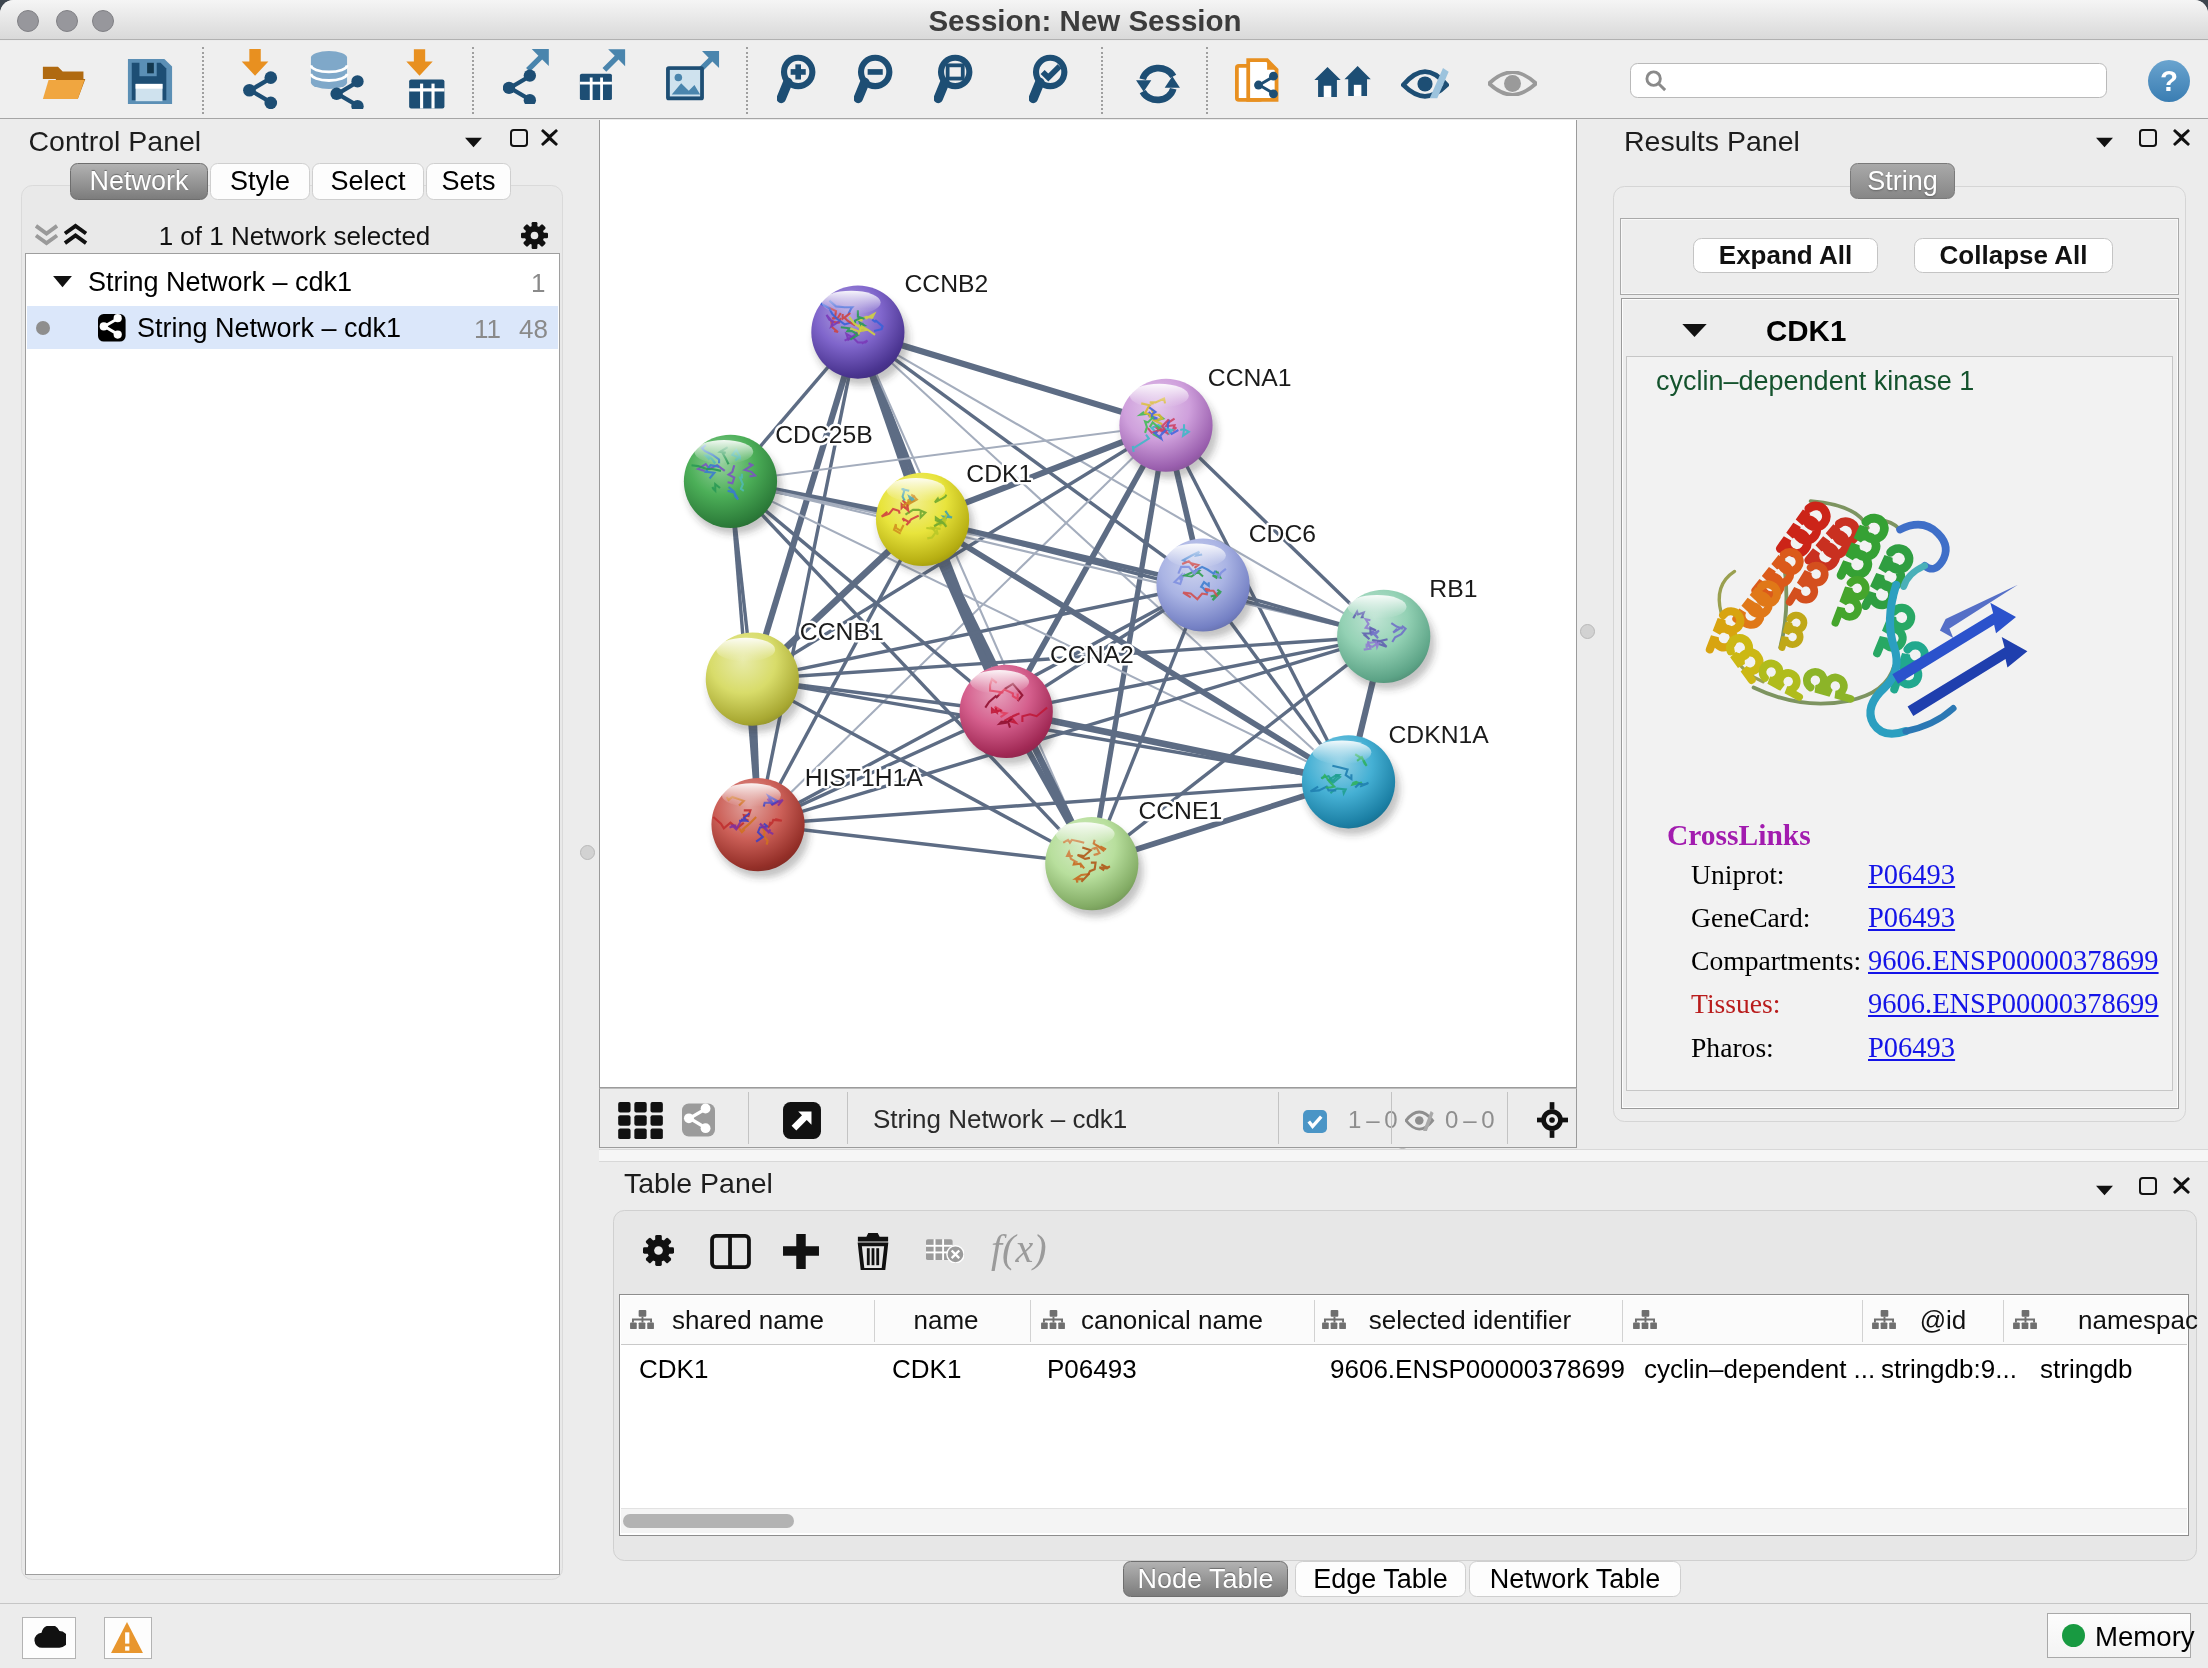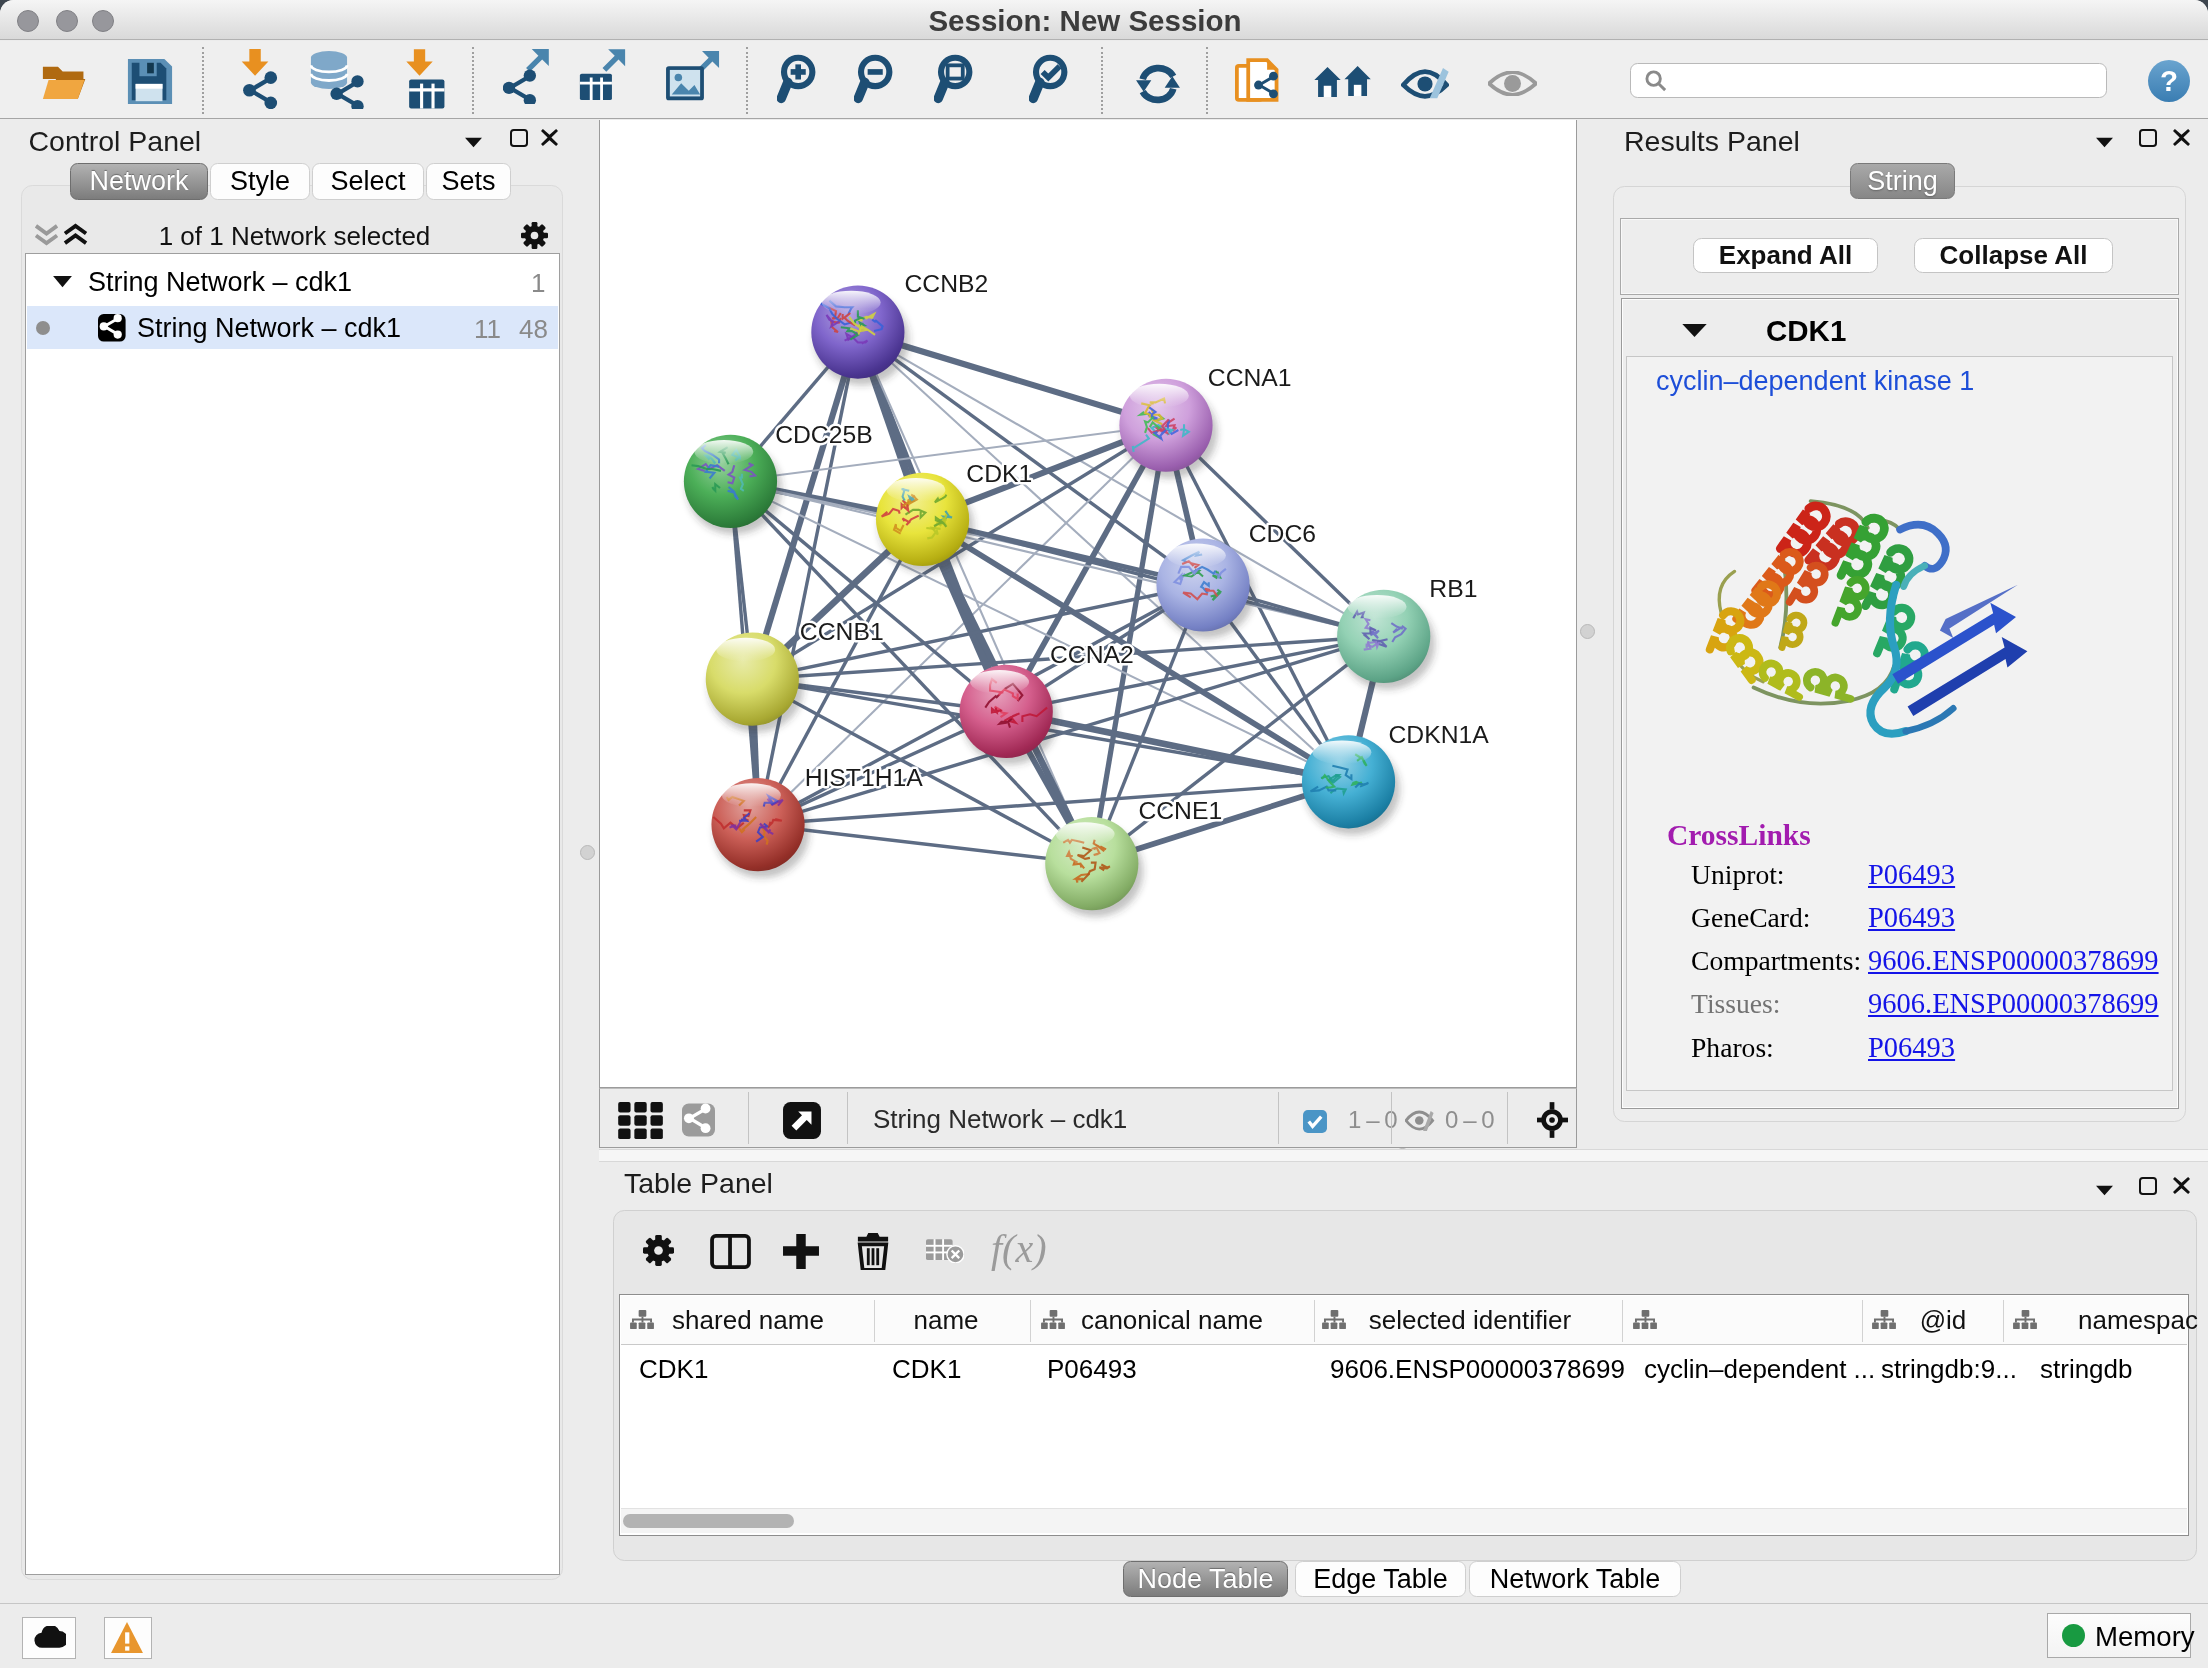--- a/index.html
+++ b/index.html
@@ -646,21 +646,21 @@
 <div class="abs" style="left:1850px;top:163px;width:105px;height:36px;border-radius:7.6px;background:linear-gradient(#a9a9a9,#878787);border:1px solid #7a7a7a;color:#fff;font-size:27px;text-align:center;line-height:34px;text-shadow:0 1px 1.9px rgba(0,0,0,.3);">String</div>
 <div id="rpbox1" class="abs"></div>
 <div class="rbtn" style="left:1693px;width:185px;">Expand All</div>
 <div class="rbtn" style="left:1914px;width:199px;">Collapse All</div>
 <div id="rpbox2" class="abs"></div>
 <svg class="abs" style="left:1682px;top:323px" width="25" height="15" viewBox="0 0 26 16">
       <path d="M0 1 L26 1 L13 15 Z" fill="#111"></path>
     </svg>
 <div class="abs" style="left:1766px;top:314px;font-size:29.5px;font-weight:bold;color:#000;">CDK1</div>
 <div id="rpinner" class="abs"></div>
-<div class="abs" style="left:1656px;top:366px;font-size:27px;color:#1d4ed8;">cyclin–dependent kinase 1</div>
+<div class="abs" style="left:1656px;top:366px;font-size:27px;color:#14532d;">cyclin–dependent kinase 1</div>
 <svg class="abs" style="left:1668px;top:461px" width="367" height="297" viewBox="0 0 386 312">
       <path d="M150 42 Q200 46 210 70 M120 96 Q130 150 118 196 M90 238 Q140 262 190 252 Q230 244 238 215 M208 64 Q232 58 244 72" fill="none" stroke="#7d9460" stroke-width="4" stroke-linecap="round"></path>
       <path d="M56 160 Q48 130 70 116 M100 232 Q80 224 70 206" fill="none" stroke="#9aa050" stroke-width="3.5" stroke-linecap="round"></path>
       <path d="M148 50 a11,11 0 1,1 -2.5,3.5 l-7.5,10.5 a11,11 0 1,1 -2.5,3.5 l-7.5,10.5 a11,11 0 1,1 -2.5,3.5 l-7.5,10.5" fill="none" stroke="#cc2418" stroke-width="9" stroke-linecap="round"></path>
       <path d="M180 66 a11,11 0 1,1 -2.7,3.2 l-8.0,9.5 a11,11 0 1,1 -2.7,3.2 l-8.0,9.5 a11,11 0 1,1 -2.7,3.2 l-8.0,9.5" fill="none" stroke="#c93020" stroke-width="9" stroke-linecap="round"></path>
       <path d="M122 98 a10,10 0 1,1 -2.5,3.2 l-7.5,9.5 a10,10 0 1,1 -2.5,3.2 l-7.5,9.5 a10,10 0 1,1 -2.5,3.2 l-7.5,9.5" fill="none" stroke="#db5a1a" stroke-width="8.5" stroke-linecap="round"></path>
       <path d="M98 132 a10,10 0 1,1 -2.2,2.8 l-6.5,8.5 a10,10 0 1,1 -2.2,2.8 l-6.5,8.5 a10,10 0 1,1 -2.2,2.8 l-6.5,8.5" fill="none" stroke="#e07818" stroke-width="8.5" stroke-linecap="round"></path>
       <path d="M150 112 a9,9 0 1,1 -2.8,4.5 l-8.2,13.5 a9,9 0 1,1 -2.8,4.5 l-8.2,13.5" fill="none" stroke="#d44f1e" stroke-width="8" stroke-linecap="round"></path>
       <path d="M58 162 a10,10 0 1,1 -1.8,4.5 l-5.2,13.5 a10,10 0 1,1 -1.8,4.5 l-5.2,13.5" fill="none" stroke="#d8a410" stroke-width="8.5" stroke-linecap="round"></path>
       <path d="M66 200 a10,10 0 1,1 2.8,3.8 l8.2,11.2 a10,10 0 1,1 2.8,3.8 l8.2,11.2" fill="none" stroke="#ccb814" stroke-width="8.5" stroke-linecap="round"></path>
@@ -680,21 +680,21 @@
       <path d="M252 258 L354 196 L351 185 L378 200 L357 217 L355 208 L258 268 Z" fill="#1f3fae"></path>
       <path d="M368 130 L296 176 L300 186 L286 178 Q290 170 292 166 Z" fill="#3a58c0" opacity="0.85"></path>
     </svg>
 <div class="abs serif" style="left:1667px;top:819px;font-size:29.5px;font-weight:bold;color:#a21caf;">CrossLinks</div>
 <div class="abs serif" style="left:1691px;top:859px;font-size:27.6px;color:#000;">Uniprot:</div>
 <div class="abs serif link" style="left:1868px;top:859px;font-size:28.5px;">P06493</div>
 <div class="abs serif" style="left:1691px;top:902px;font-size:27.6px;color:#000;">GeneCard:</div>
 <div class="abs serif link" style="left:1868px;top:902px;font-size:28.5px;">P06493</div>
 <div class="abs serif" style="left:1691px;top:945px;font-size:27.6px;color:#000;">Compartments:</div>
 <div class="abs serif link" style="left:1868px;top:945px;font-size:28.5px;">9606.ENSP00000378699</div>
-<div class="abs serif" style="left:1691px;top:988px;font-size:27.6px;color:#737373;">Tissues:</div>
+<div class="abs serif" style="left:1691px;top:988px;font-size:27.6px;color:#b91c1c;">Tissues:</div>
 <div class="abs serif link" style="left:1868px;top:988px;font-size:28.5px;">9606.ENSP00000378699</div>
 <div class="abs serif" style="left:1691px;top:1032px;font-size:27.6px;color:#000;">Pharos:</div>
 <div class="abs serif link" style="left:1868px;top:1032px;font-size:28.5px;">P06493</div>
 
 <div id="split" class="abs"></div>
 <div id="tpanel" class="abs"></div>
 <div class="abs ptitle" style="left:624px;top:1167px;">Table Panel</div>
 <svg class="abs" style="left:2096px;top:1181px" width="17" height="19" viewBox="0 0 18 20">
       <path d="M0 5 L18 5 L9 15 Z" fill="#111"></path>
     </svg>

